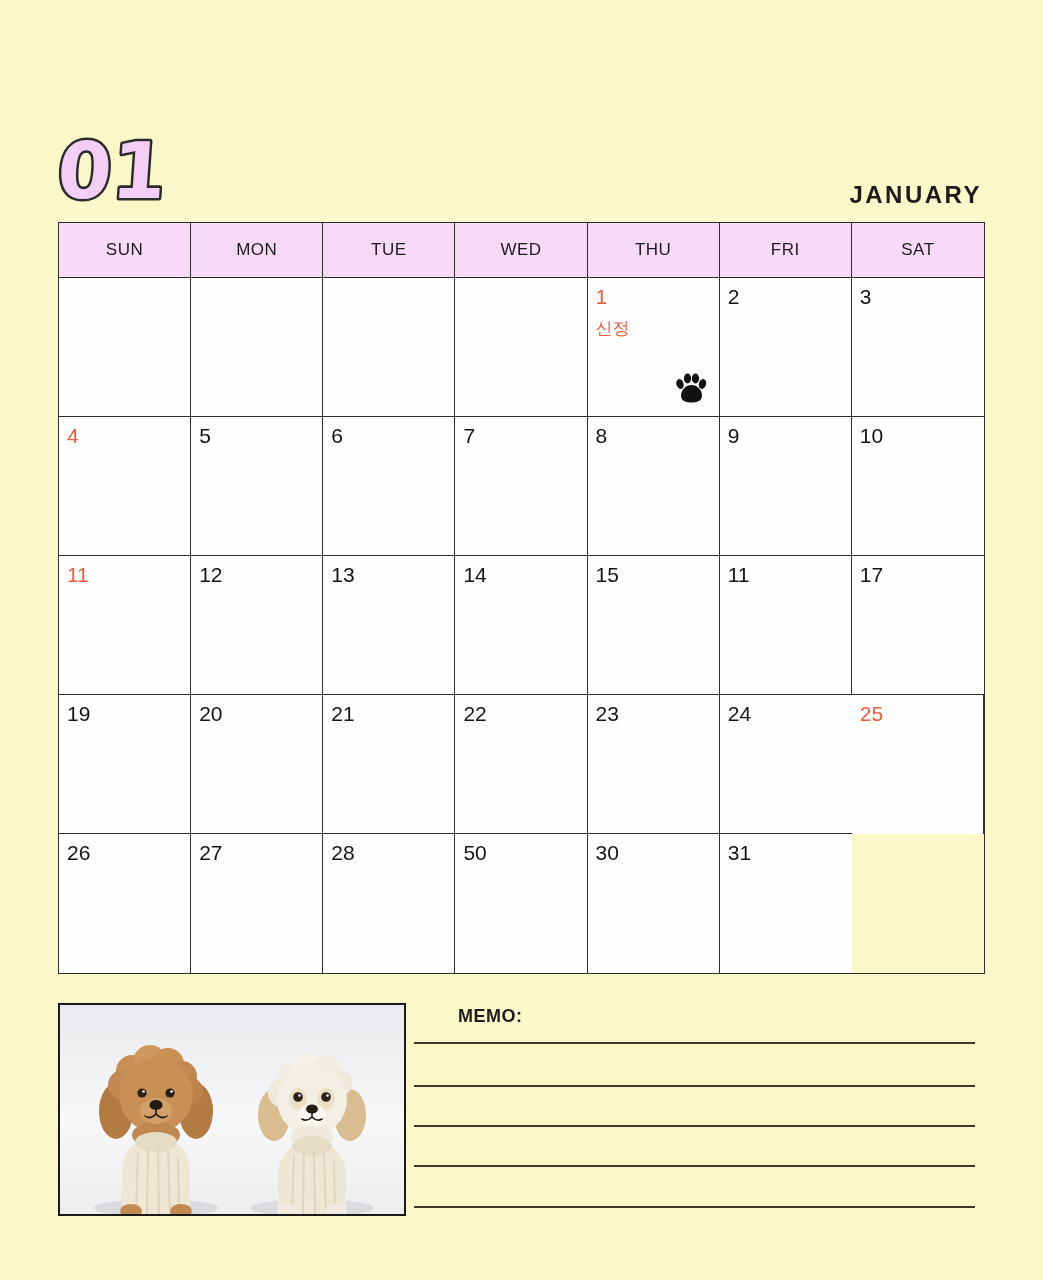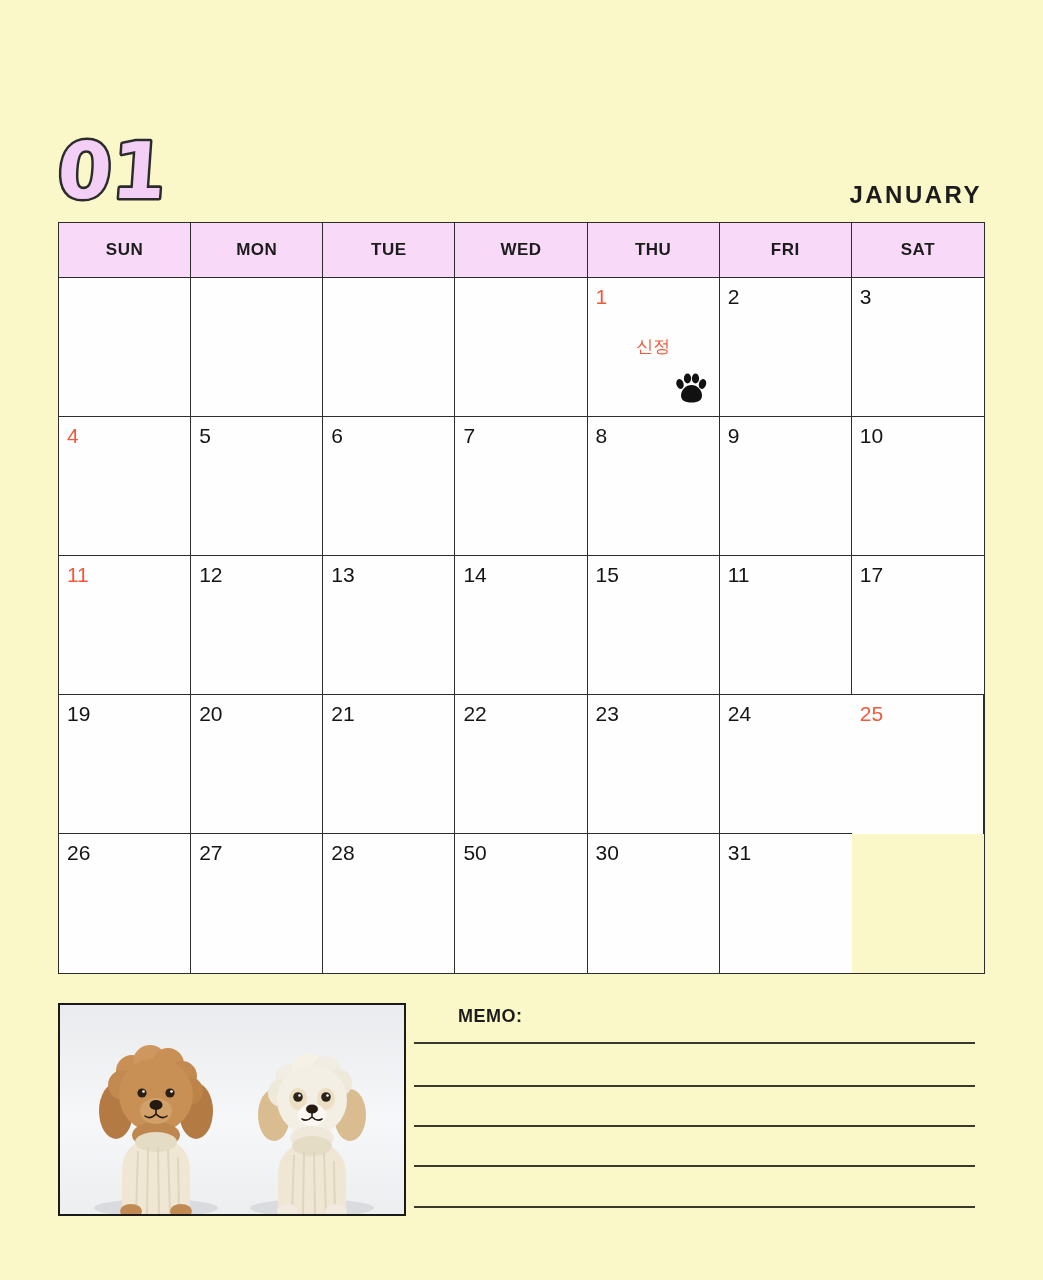--- a/index.html
+++ b/index.html
@@ -24,37 +24,36 @@
     letter-spacing:2.5px;color:var(--ink);
   }
   
   .calendar{
     position:absolute;left:58px;top:222px;width:927px;
     border:1.5px solid var(--border);
     display:grid;grid-template-columns:repeat(7,1fr);
   }
   .dow{
     background:var(--header-pink);height:55px;display:flex;align-items:center;justify-content:center;
-    font-size:17px;font-weight:700;letter-spacing:0.5px;
+    font-size:17px;font-weight:400;letter-spacing:0.5px;
     border-right:1.5px solid var(--border);border-bottom:1.5px solid var(--border);
   }
   .dow:nth-child(7n){border-right:none;}
   .cell{
     background:var(--cell-bg);height:139px;position:relative;
     border-right:1.5px solid var(--border);border-bottom:1.5px solid var(--border);
     padding:7px 8px;font-size:21px;color:#141414;
   }
   .cell.last-col{border-right:none;}
   .cell.last-row{border-bottom:none;}
   .cell.sun .daynum,.cell.holiday .daynum{color:var(--accent-orange);}
   .daynum{display:block;line-height:1.1;}
   .holiday-label{
-    display:block;margin-top:27px;font-size:17px;color:var(--accent-orange);
+    display:block;margin-top:9px;font-size:17px;color:var(--accent-orange);
     font-family:"Liberation Sans","DejaVu Sans",sans-serif;
-    text-align:center;
   }
   .paw{position:absolute;right:11px;bottom:12px;width:34px;height:31px;}
   
   .photo-frame{
     position:absolute;left:58px;top:1003px;width:348px;height:213px;
     border:2px solid #1A1A1A;background:#EDEFF1;overflow:hidden;
   }
   .photo-frame svg{display:block;width:100%;height:100%;}
   
   .memo-label{position:absolute;left:414px;top:1006px;font-size:18px;font-weight:bold;letter-spacing:0.5px;margin-left:44px;}

